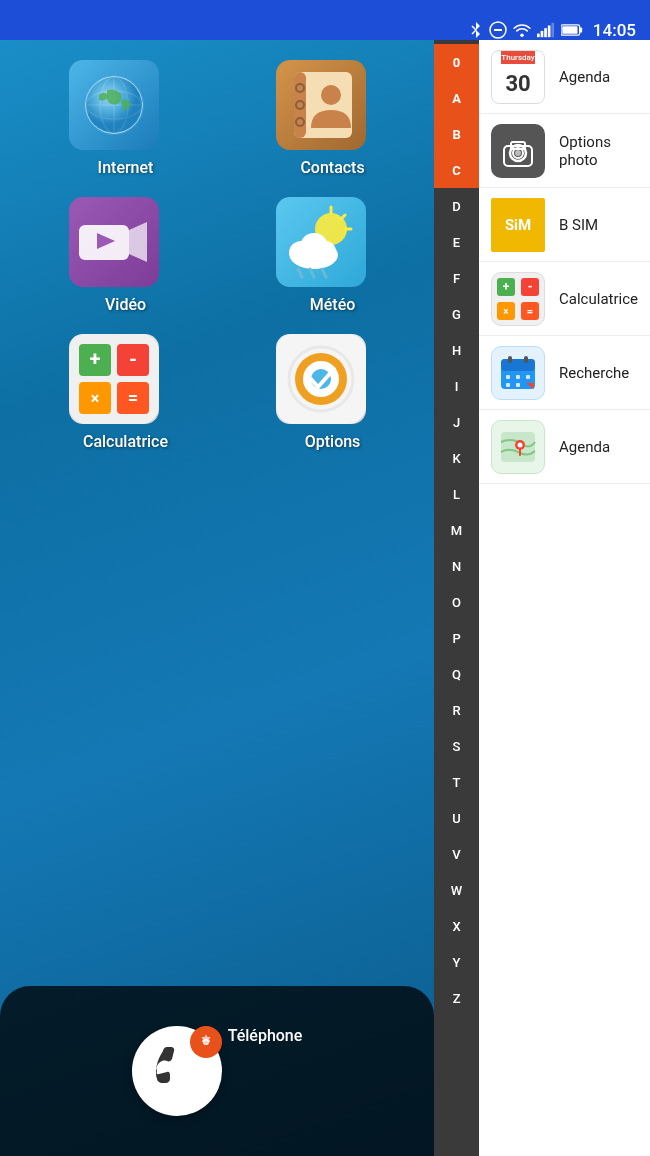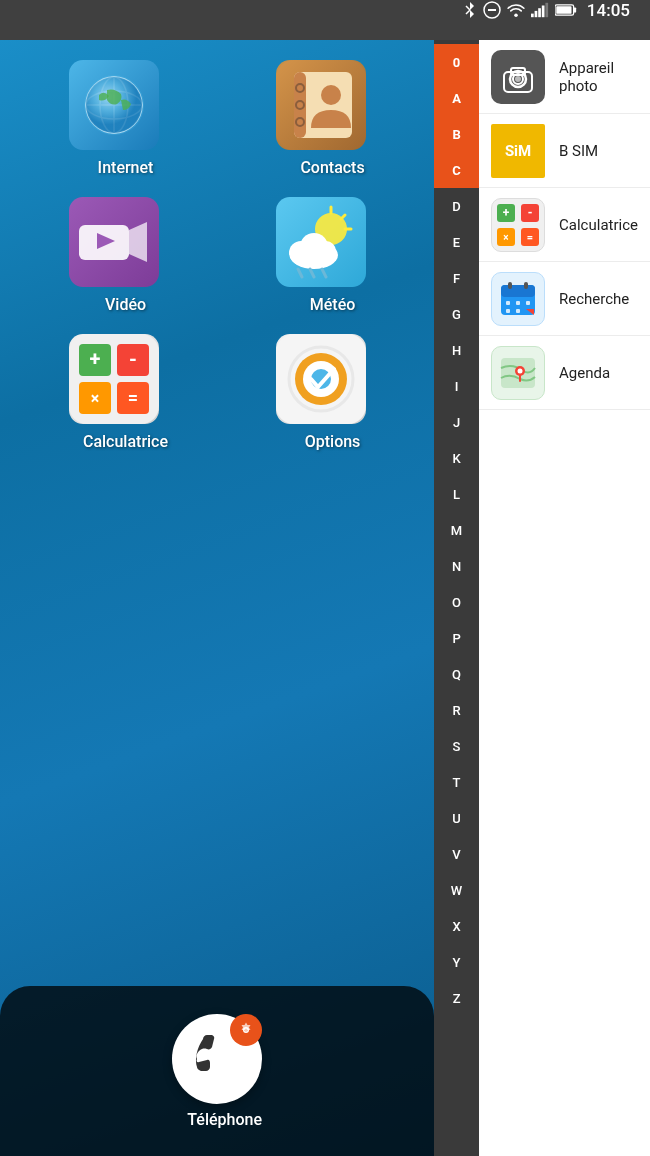--- a/index.html
+++ b/index.html
@@ -10,25 +10,25 @@
       overflow: hidden;
       font-family: 'Roboto', Arial, sans-serif;
       background: #000;
       position: relative;
     }
 
     
     .status-bar {
       width: 100%;
       height: 40px;
-      background: #404040;
-      display: flex;
-      align-items: flex-start;
+      background: #1d4ed8;
+      display: flex;
+      align-items: flex-end;
       justify-content: flex-end;
-      padding: 0 20px;
+      padding: 0 14px;
       gap: 8px;
       position: relative;
       z-index: 100;
     }
     .status-icons {
       display: flex;
       align-items: center;
       gap: 6px;
     }
     .status-time {
@@ -101,22 +101,22 @@
       background: rgba(0,0,0,0.75);
       border-radius: 30px 30px 0 0;
       display: flex;
       align-items: center;
       justify-content: space-around;
       padding: 10px 30px;
     }
 
     .dock-item {
       display: flex;
-      flex-direction: column;
-      align-items: flex-end;
+      flex-direction: row;
+      align-items: flex-start;
       gap: 6px;
       cursor: pointer;
     }
 
     .dock-label {
       color: white;
       font-size: 16px;
       font-weight: 500;
     }
 
@@ -539,32 +539,39 @@
       <div class="alpha-item">U</div>
       <div class="alpha-item">V</div>
       <div class="alpha-item">W</div>
       <div class="alpha-item">X</div>
       <div class="alpha-item">Y</div>
       <div class="alpha-item">Z</div>
     </div>
 
     <div class="app-list">
 
+      <div class="app-list-item">
+        <div class="app-list-icon" style="background:white; border:1px solid #ddd; border-radius:8px; overflow:hidden; display:flex; flex-direction:column;">
+          <div style="background:#e74c3c; color:white; font-size:8px; text-align:center; padding:2px 0; font-weight:500;">Thursday</div>
+          <div style="display:flex; align-items:center; justify-content:center; flex:1; font-size:22px; font-weight:bold; color:#333;">30</div>
+        </div>
+        <span class="app-list-label">Agenda</span>
+      </div>
 
       <div class="app-list-item">
         <div class="app-list-icon" style="background:#555; border-radius:10px; display:flex; align-items:center; justify-content:center;">
           <svg width="36" height="36" viewBox="0 0 36 36" fill="white">
             <circle cx="18" cy="20" r="8" fill="none" stroke="white" stroke-width="2.5"></circle>
             <circle cx="18" cy="20" r="5" fill="none" stroke="white" stroke-width="2"></circle>
             <rect x="11" y="9" width="14" height="7" rx="2" fill="none" stroke="white" stroke-width="2"></rect>
             <rect x="4" y="13" width="28" height="20" rx="4" fill="none" stroke="white" stroke-width="2"></rect>
             <circle cx="18" cy="20" r="3" fill="white" opacity="0.6"></circle>
           </svg>
         </div>
-        <span class="app-list-label">Appareil photo</span>
+        <span class="app-list-label">Options photo</span>
       </div>
 
       <div class="app-list-item">
         <div class="app-list-icon sim-icon">
           <span style="font-size:15px; font-weight:bold; color:white;">SiM</span>
         </div>
         <span class="app-list-label">B SIM</span>
       </div>
 
       <div class="app-list-item">

